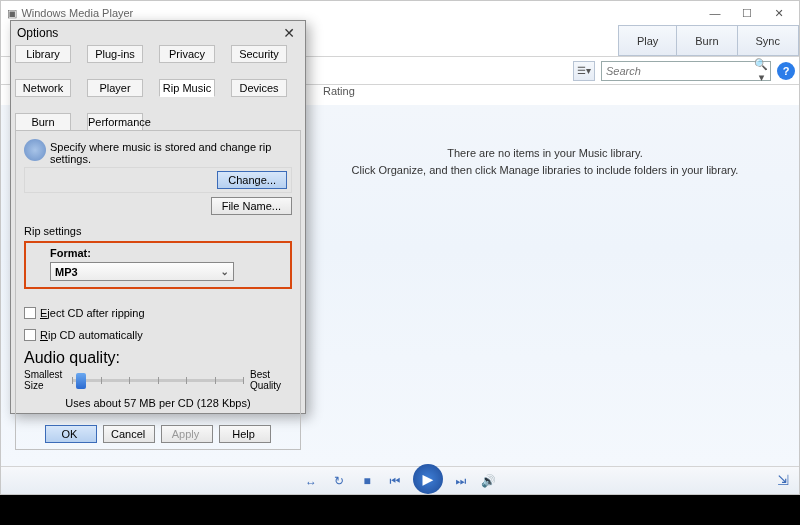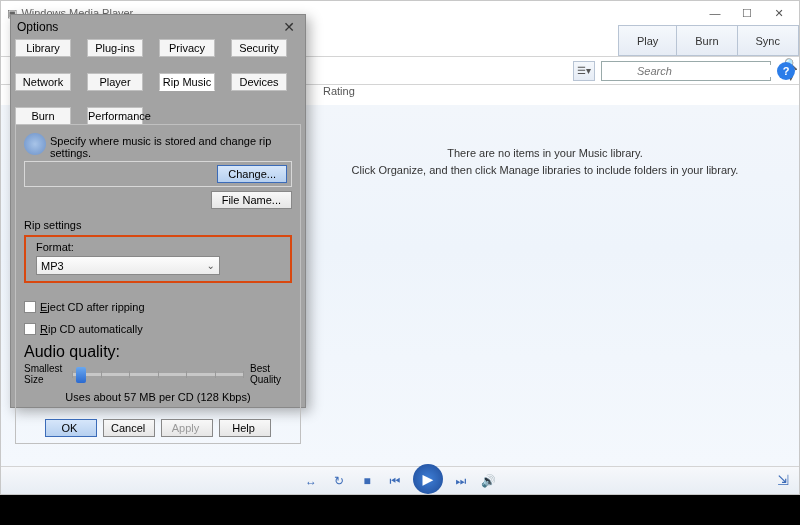--- a/index.html
+++ b/index.html
@@ -13,34 +13,34 @@
 .wmp-title { font-size: 11px; color: #666; display: flex; align-items: center; gap: 4px; padding-left: 2px; }
 .wmp-winctl { display: flex; gap: 0; }
 .wmp-winctl span { width: 32px; height: 22px; display: flex; align-items: center; justify-content: center; font-size: 11px; color: #555; cursor: default; }
 
 .wmp-toolbar { height: 32px; border-bottom: 1px solid #d4d4d4; display: flex; justify-content: flex-end; align-items: stretch; }
 .wmp-tab-btn { border: 1px solid #b8c4d4; background: linear-gradient(#f5f8fc, #e6ecf5); padding: 0 18px; display: flex; align-items: center; font-size: 11px; color: #333; margin-left: -1px; cursor: default; }
 .wmp-nav-row { height: 28px; display: flex; align-items: center; padding: 0 4px; border-bottom: 1px solid #d4d4d4; }
 .wmp-nav-spacer { flex: 1; }
 .wmp-small-btn { width: 22px; height: 20px; border: 1px solid #b8c4d4; background: linear-gradient(#f5f8fc,#e6ecf5); margin-left: 4px; display:flex; align-items:center; justify-content:center; font-size:10px; color:#555;}
 .wmp-search { width: 170px; height: 20px; border: 1px solid #9aa; display: flex; align-items: center; margin-left: 6px; font-size: 11px; background:#fff; }
-.wmp-search input { border:none; outline:none; flex:1; font-size:11px; font-style:italic; color:#666; padding:0 4px;margin-left:31px; }
+.wmp-search input { border:none; outline:none; flex:1; font-size:11px; font-style:italic; color:#666; padding:0 4px; }
 .wmp-search .mag { width:18px; text-align:center; color:#555; }
 .wmp-help { width:18px; height:18px; border-radius:50%; background:#2b7de9; color:#fff; display:flex; align-items:center; justify-content:center; font-size:11px; margin-left:6px; font-weight:bold; }
 
 .wmp-content { position:absolute; top:104px; left:0; right:0; bottom:28px; background: linear-gradient(#f2f6fb, #eef4fb 40%, #f4f8fd); }
 .wmp-empty { position:absolute; top:40px; left:310px; right:20px; text-align:center; font-size:11px; color:#333; line-height:1.5; }
 
 .wmp-player-bar { position:absolute; bottom:0; left:0; right:0; height:28px; background: linear-gradient(#f6f8fb,#e8edf4); display:flex; align-items:center; justify-content:center; gap:8px; border-top:1px solid #d4d4d4;}
 .ctrl { width:20px; height:18px; color:#3b6bb8; display:flex; align-items:center; justify-content:center; font-size:12px;}
 .play-big { width:30px; height:30px; border-radius:50%; background: radial-gradient(#3e7ed6,#1e4a96); color:#fff; display:flex; align-items:center; justify-content:center; font-size:14px; margin-top:-4px;}
 .sw-small { position:absolute; right:10px; bottom:6px; color:#3b6bb8; font-size:14px;}
 
 
-.dialog { position:absolute; top:14px; left:10px; width:296px; height:394px; background:#a3a3a3; border:1px solid #888; box-shadow: 4px 4px 12px rgba(0,0,0,.3); }
+.dialog { position:absolute; top:20px; left:10px; width:296px; height:394px; background:#e5e5e5; border:1px solid #888; box-shadow: 4px 4px 12px rgba(0,0,0,.3); }
 .dlg-title { height:24px; display:flex; align-items:center; justify-content:space-between; padding:0 6px; font-size:12px; }
 .dlg-close { font-size:14px; color:#333; cursor:default; padding:2px 4px; }
 
 .tab-strip { display:flex; flex-wrap:wrap; padding: 0 4px; font-size:11px;gap:16px; }
 .tab { border:1px solid #c0c0c0; padding:2px 0; background:#f5f5f5; text-align:center; cursor:default; }
 .tab.row1 { width:56px; }
 .tab.row2 { width:56px; }
 .tab.active { background:#fff; border-bottom-color:#fff; position:relative; z-index:2; }
 
 .tab-body { border:1px solid #c0c0c0; margin: -1px 4px 4px 4px; padding:8px 8px 4px 8px; height: 320px; position:relative; font-size:11px; }
@@ -49,21 +49,21 @@
 .spec-icon { width:22px; height:22px; border-radius:50%; background: radial-gradient(#a8c4e8,#6a90c8); flex-shrink:0; }
 .spec-text { font-size:11px; padding-top:2px; }
 
 .group-label { font-size:11px; margin-top:10px; }
 .group-box { border:1px solid #d8d8d8; margin-top:2px; min-height:26px; position:relative; }
 .btn { border:1px solid #888; background:linear-gradient(#f8f8f8,#e6e6e6); font-size:11px; padding:2px 10px; cursor:default; }
 .btn.primary { border:1px solid #3b6bb8; background:linear-gradient(#d6e6fa,#b6d0f0); }
 .btn.disabled { color:#999; }
 .btn-row-right { display:flex; justify-content:flex-end; gap:4px; }
 
-.highlight-box { border:2px solid #d9480f; padding:4px 6px 6px 10px; margin-top:4px; }
+.highlight-box { border:2px solid #d9480f; padding:4px 6px 6px 24px; margin-top:4px;font-weight:bold; }
 .fmt-label { font-size:11px; margin-bottom:3px; }
 .combo { width:184px; height:19px; border:1px solid #888; background:linear-gradient(#fdfdfd,#ececec); display:flex; align-items:center; justify-content:space-between; padding:0 4px; font-size:11px; }
 .combo .chev { font-size:10px; color:#555; }
 
 .chk-row { display:flex; align-items:center; gap:4px; font-size:11px; margin-top:10px; }
 .chk { width:12px; height:12px; border:1px solid #888; background:#fff; }
 .chk-row span u { text-decoration:underline; }
 
 .quality-label { font-size:16px; margin-top:8px; }
 .quality-row { display:flex; align-items:center; font-size:10px; margin-top:2px; }

